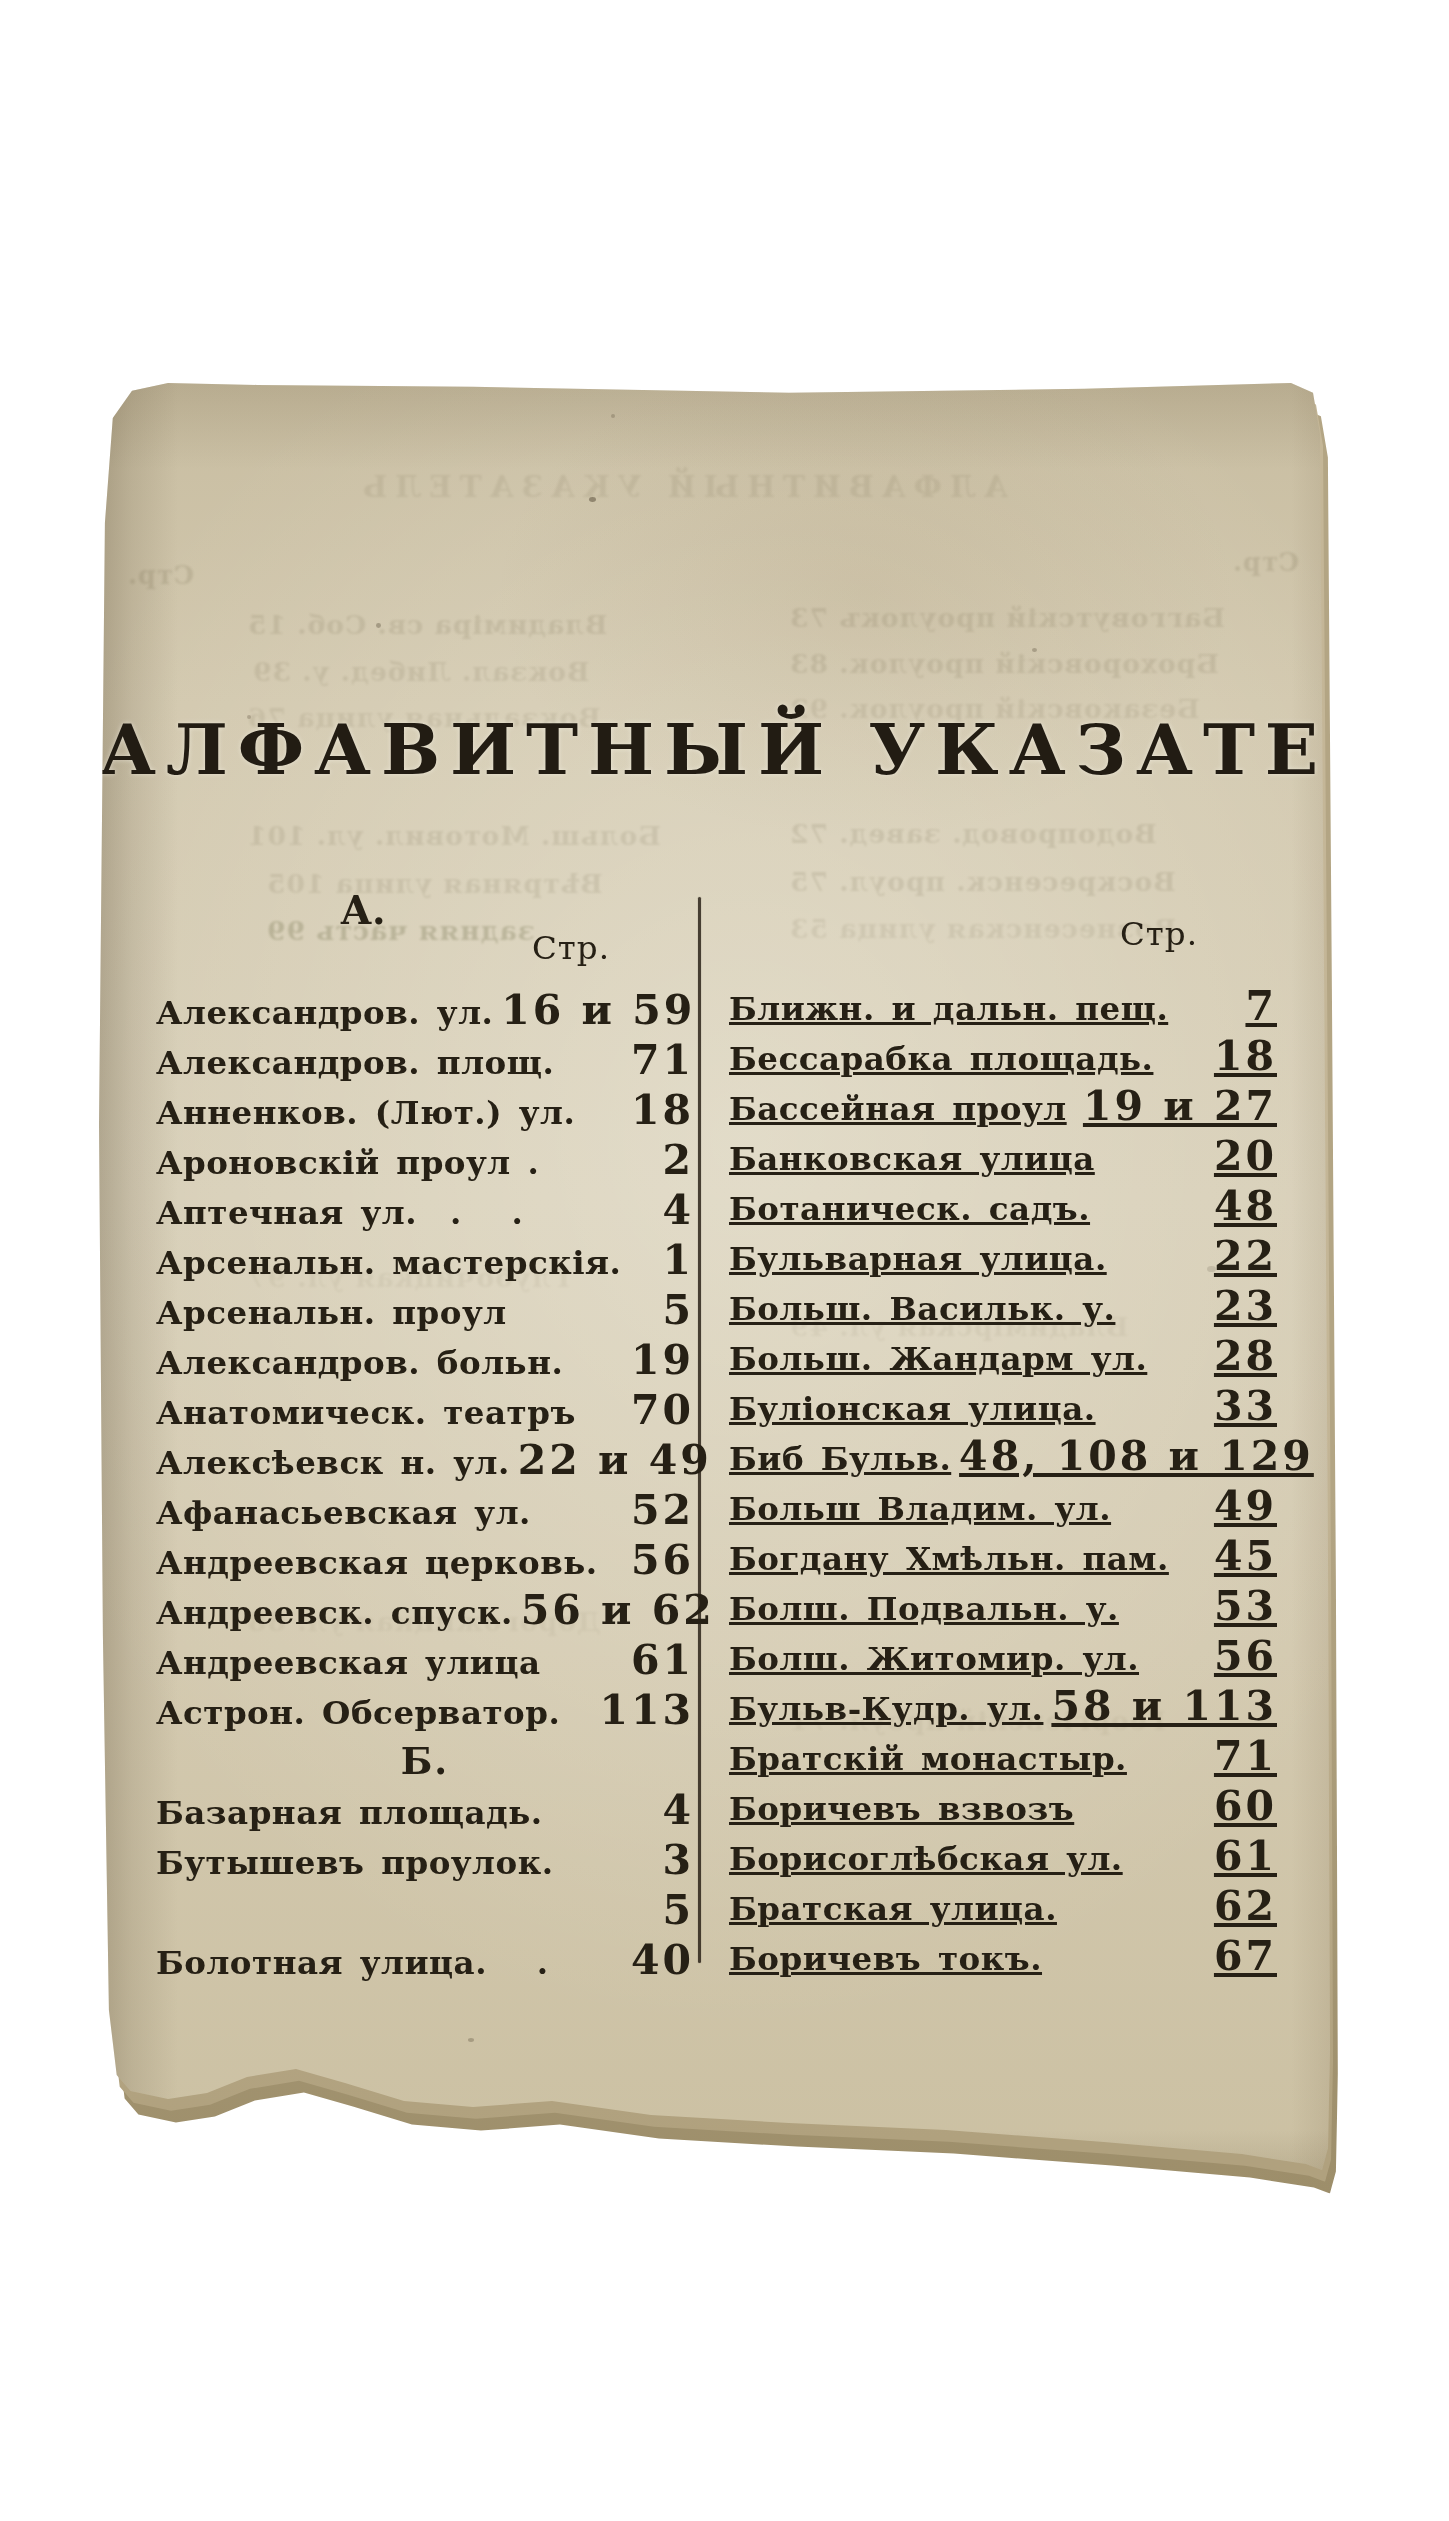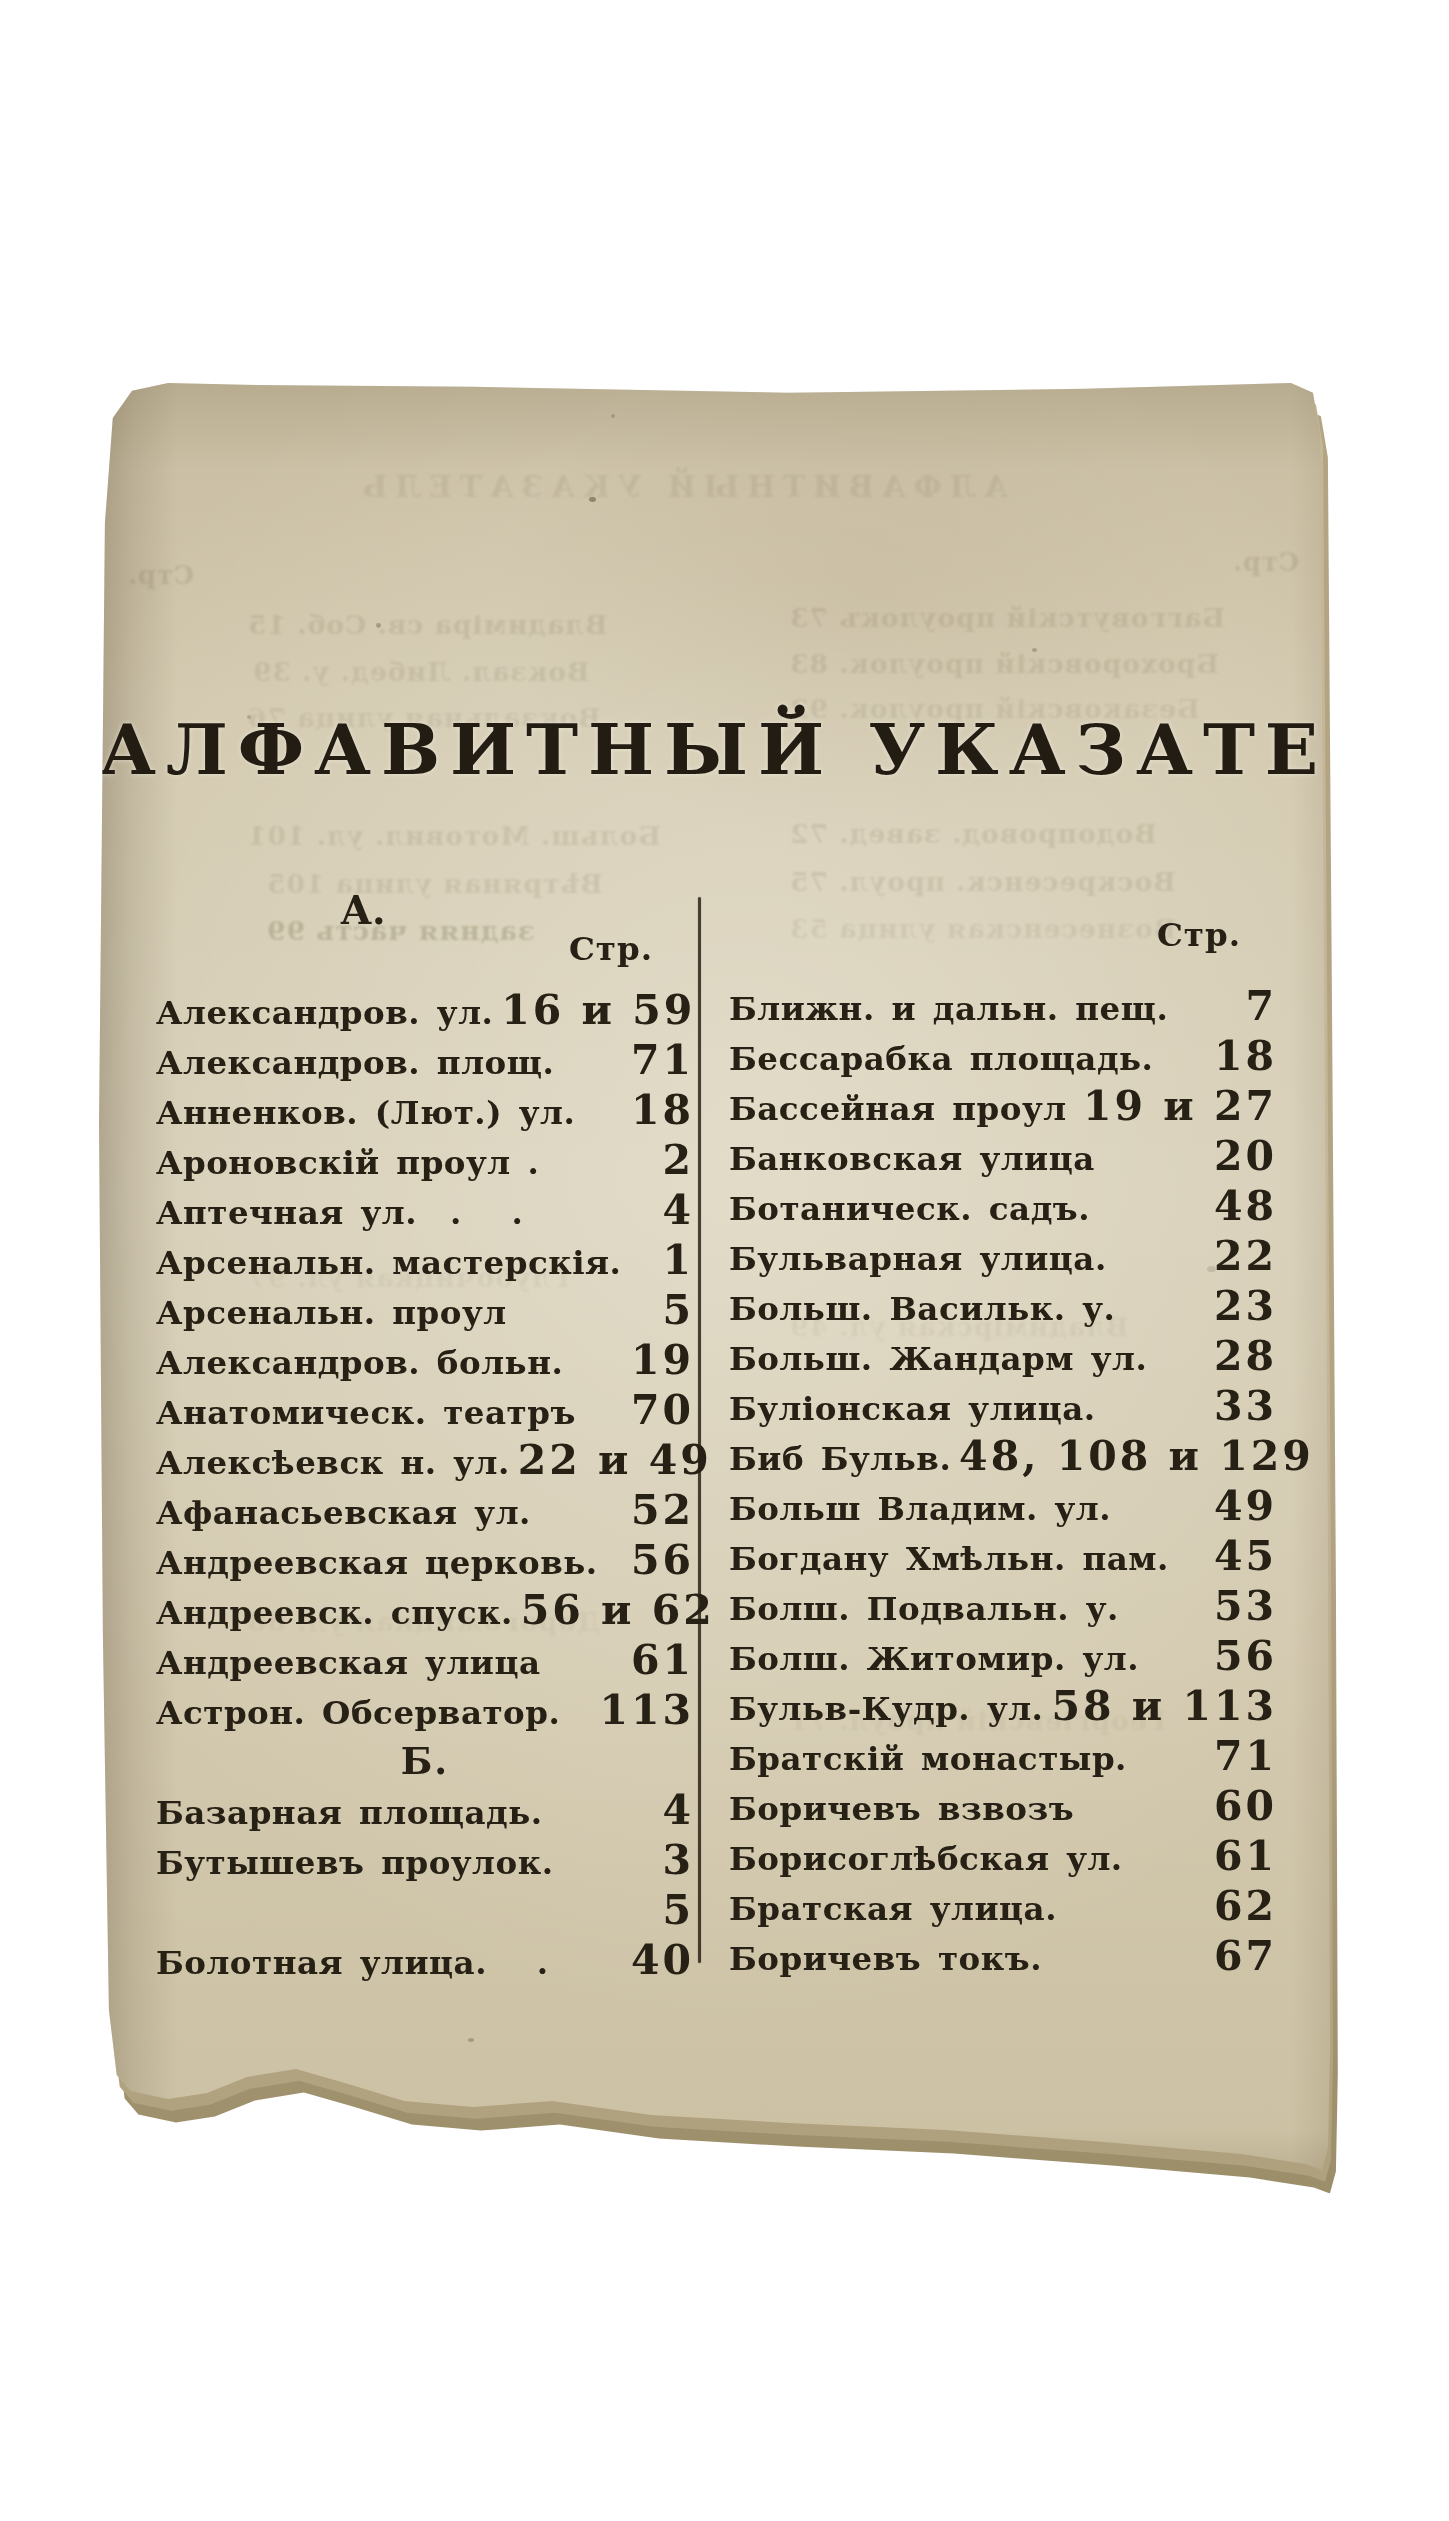--- a/index.html
+++ b/index.html
@@ -64,31 +64,31 @@
   .title{
     position:absolute;left:0;top:333px;width:1197px;margin:0;
     text-align:center;font-size:70px;font-weight:bold;letter-spacing:9.9px;
     color:#221c13;text-shadow:0 0 4.9px rgba(250,248,238,.55);
     white-space:nowrap;
   }
   .section-a{
     position:absolute;left:57px;top:512px;width:414px;text-align:center;
     font-size:39px;font-weight:bold;
   }
-  .str{position:absolute;font-size:32.5px;font-weight:bold;text-align:center;letter-spacing:1px;}
+  .str{position:absolute;font-size:32.5px;font-weight:normal;text-align:left;letter-spacing:1px;}
   .str-left{left:433px;top:554px;width:158px;}
   .str-right{left:1021px;top:540px;width:158px;}
   .divider{
     position:absolute;left:599px;top:522px;width:3px;height:1066px;
     background:rgba(36,28,18,.82);border-radius:2px;
     box-shadow:0 0 1px rgba(36,28,18,.6);
   }
   .col{position:absolute;display:flex;flex-direction:column;margin-top:8px;}
   .col-left{left:57px;top:603px;width:538px;}
-  .col-right{left:630px;top:599px;width:548px;}
+  .col-right{left:630px;top:599px;width:548px;text-decoration:underline;}
   .row{display:flex;align-items:baseline;height:50px;white-space:pre;}
   .row .name{font-size:32.5px;font-weight:bold;letter-spacing:0.5px;word-spacing:4.9px;}
   .row .pages{margin-left:auto;font-size:41px;font-weight:bold;letter-spacing:3px;padding-left:7.9px;}
   .row.section{justify-content:center;align-items:center;}
   .row.section .name{font-size:37px;letter-spacing:2px;}
 </style>
 </head>
 <body>
 
 <div class="photo">

